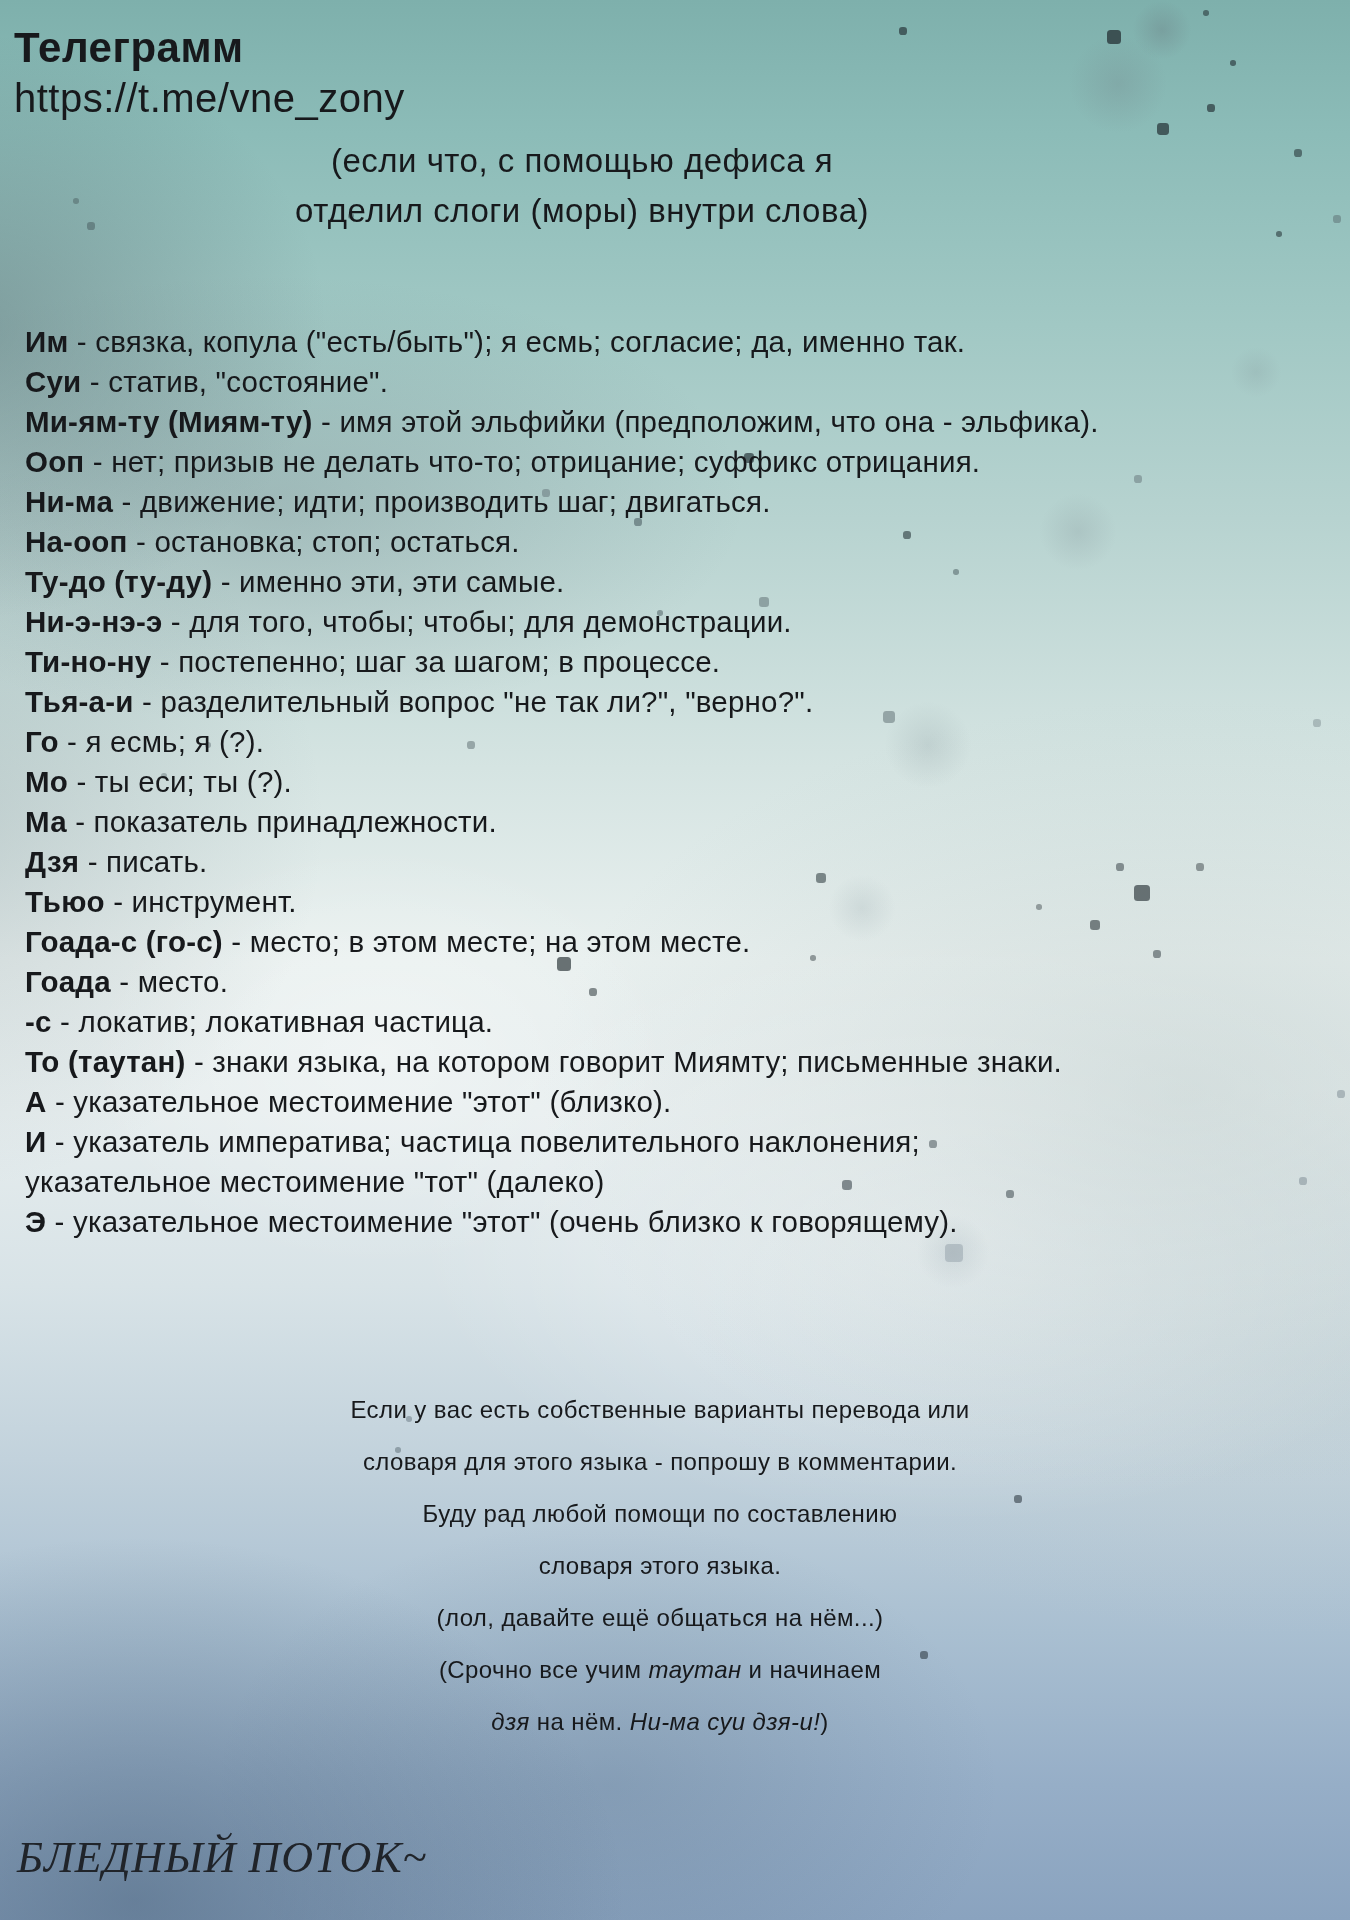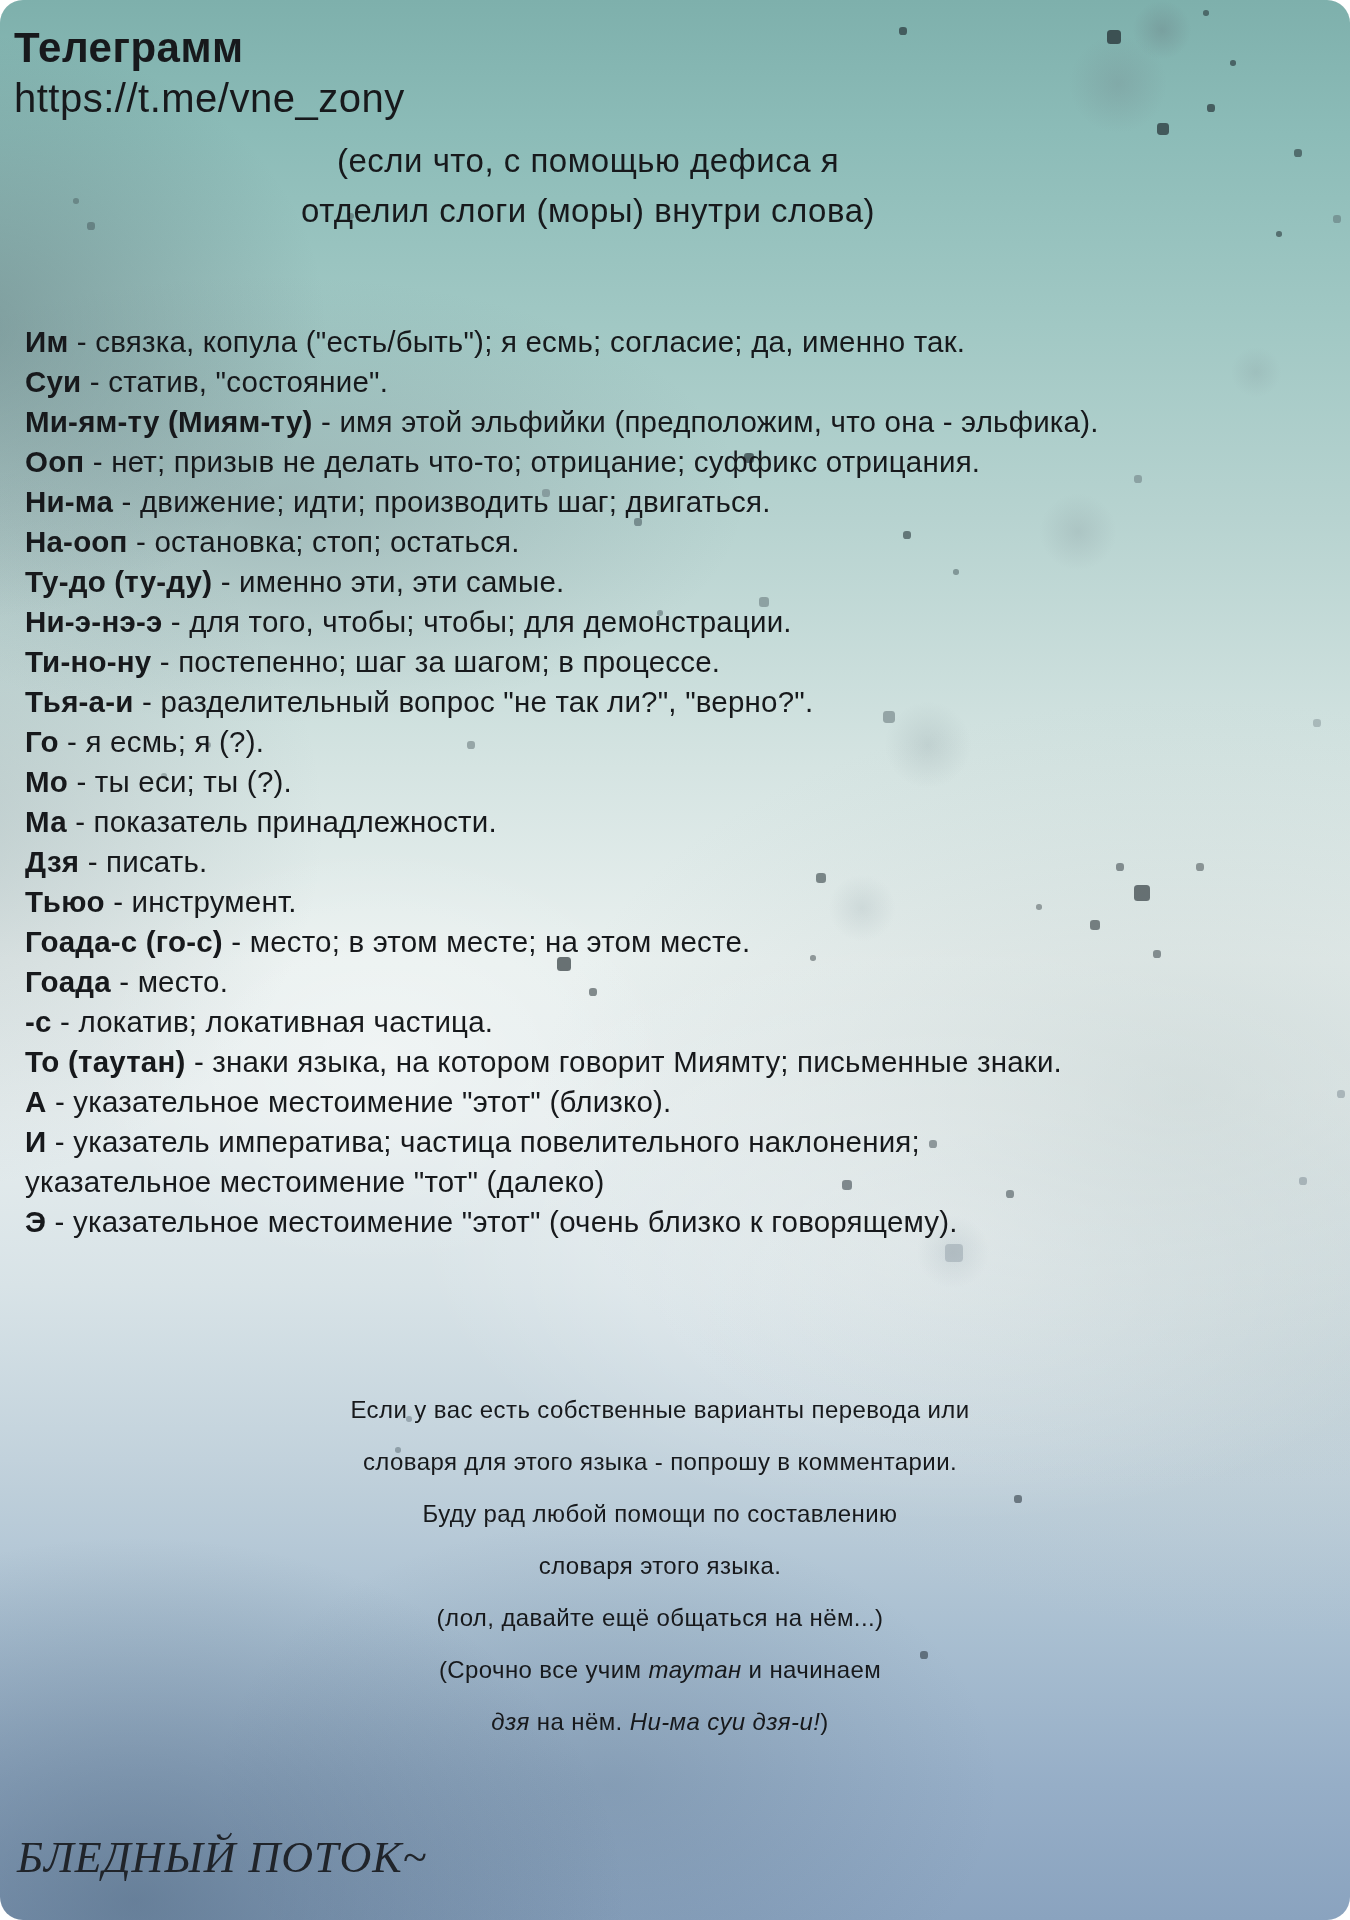--- a/index.html
+++ b/index.html
@@ -30,21 +30,20 @@
       radial-gradient(ellipse 900px 550px at 88% 57%, rgba(178,195,193,0.40), rgba(178,195,193,0) 72%),
       radial-gradient(ellipse 760px 420px at 70% 64%, rgba(255,255,255,0.45), rgba(255,255,255,0) 70%),
       radial-gradient(ellipse 820px 380px at 95% 71%, rgba(190,205,208,0.35), rgba(190,205,208,0) 72%),
       radial-gradient(ellipse 700px 520px at 10% 99%, rgba(52,76,100,0.42),  rgba(52,76,100,0) 70%),
       radial-gradient(ellipse 560px 380px at 45% 93%, rgba(70,95,118,0.22),  rgba(70,95,118,0) 70%),
       
       linear-gradient(180deg,
         #7eb0ac 0%, #8cbcb8 7%, #9fc7c3 16%, #b7d3d0 27%, #d5e4e2 40%,
         #e9f0ef 50%, #e6edee 58%, #d8e3e7 67%, #c2d2dc 76%, #a9bfd1 85%,
         #96aec7 93%, #8aa3bf 100%);
-    border-radius: 23px;
   }
   
   .dots {
     position: absolute; left: 0; top: 0; width: 2px; height: 2px;
     border-radius: 50%;
     box-shadow:
       1113px 36px 0 6px rgba(42,56,60,0.8),
       1162px 128px 0 5px rgba(42,56,60,0.75),
       1210px 107px 0 3px rgba(42,56,60,0.7),
       1232px 62px 0 2px rgba(42,56,60,0.65),
@@ -87,21 +86,21 @@
       923px 1654px 0 3px rgba(50,62,70,0.6),
       397px 1449px 0 2px rgba(80,95,105,0.45),
       408px 1418px 0 2px rgba(80,95,105,0.4),
       1302px 1180px 0 3px rgba(100,115,125,0.4),
       1340px 1093px 0 3px rgba(100,115,125,0.4);
   }
   .header { position: absolute; left: 14px; top: 24px; }
   .header .title { font-size: 42px; font-weight: 700; letter-spacing: 0.5px; }
   .header .link  { font-size: 40px; font-weight: 400; margin-top: 4px; letter-spacing: 0.5px; }
   .note {
-    position: absolute; top: 136px; left: 8px; width: 1160px;
+    position: absolute; top: 136px; left: 2px; width: 1160px;
     text-align: center; font-size: 33px; line-height: 50px; letter-spacing: 0.5px;
   }
   .dict {
     position: absolute; left: 25px; top: 322px; width: 1290px;
     font-size: 29.5px; line-height: 40px; letter-spacing: 0.2px;
   }
   .entry { white-space: pre-wrap; }
   .entry b { font-weight: 700; }
   .closing {
     position: absolute; top: 1384px; left: 0; width: 1320px;

